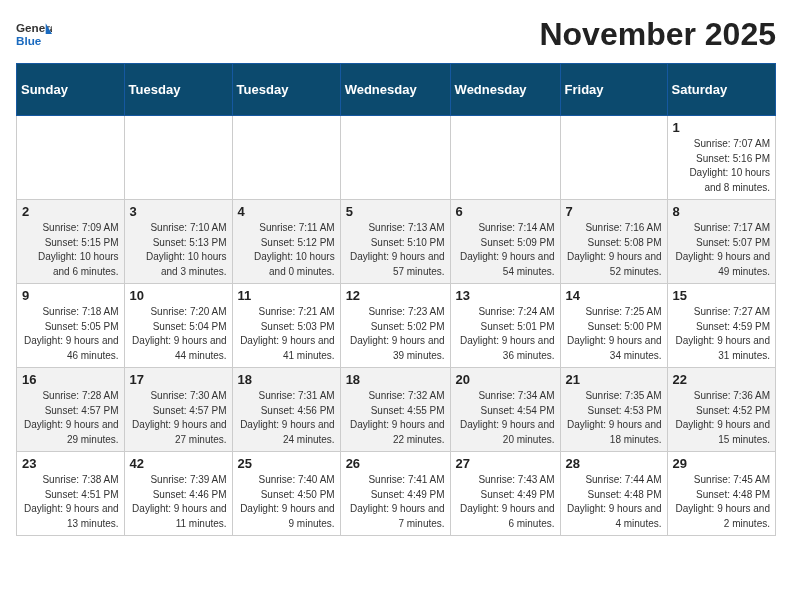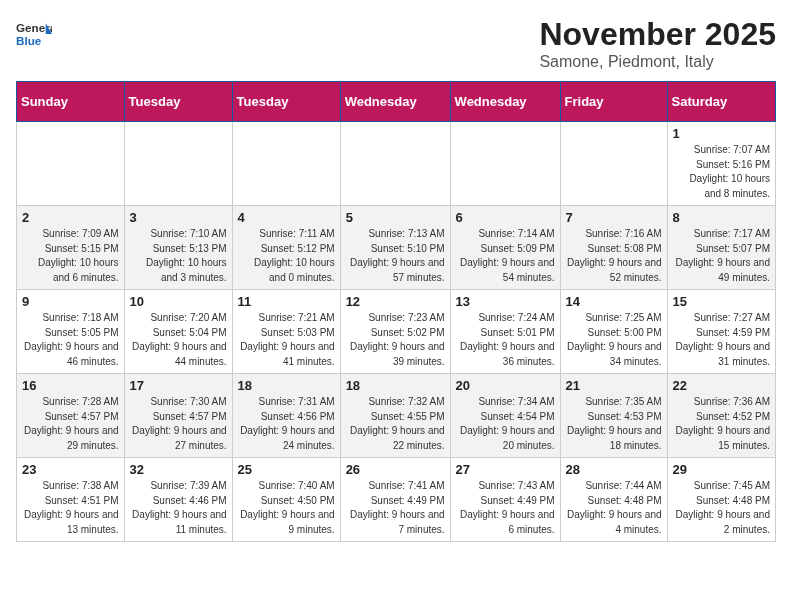--- a/index.html
+++ b/index.html
@@ -19,42 +19,43 @@
     .logo {
       display: flex;
       align-items: center;
       gap: 4px;
     }
     .logo-icon {
       width: 36px;
       height: 36px;
     }
     .title-block {
+      text-align: right;
     }
     .title-block h1 {
       font-size: 32px;
       font-weight: bold;
       color: #222;
     }
     .title-block h2 {
       font-size: 16px;
       color: #555;
       font-weight: normal;
     }
     .calendar {
       width: 100%;
       border-collapse: collapse;
       border: 1px solid #ccc;
     }
     .calendar thead tr th {
-      background: #be185d;
+      background: #0c4a6e;
       color: #fff;
       font-size: 13px;
       font-weight: bold;
-      padding: 12px 4px;
+      padding: 18px 4px;
       border: 1px solid #1558a0;
       text-align: left;
     }
     .calendar tbody tr td {
       vertical-align: top;
       border: 1px solid #ccc;
       padding: 4px 5px;
       width: 113px;
       min-height: 80px;
       font-size: 10.5px;
@@ -88,21 +89,20 @@
 <div class="header">
   <div class="logo">
     <svg class="logo-icon" viewBox="0 0 40 40" xmlns="http://www.w3.org/2000/svg">
       <text x="0" y="18" font-size="13" font-family="Arial" font-weight="bold" fill="#333">General</text>
       <text x="0" y="32" font-size="13" font-family="Arial" font-weight="bold" fill="#1a6abf">Blue</text>
       <polygon points="33,8 40,20 33,20" fill="#1a6abf"></polygon>
     </svg>
   </div>
   <div class="title-block">
     <h1>November 2025</h1>
-    <h2>Samone, Piedmont, Italy</h2>
   </div>
 </div>
 
 <table class="calendar">
   <thead>
     <tr>
     <th>Sunday</th>
         <th>Tuesday</th>
         <th>Tuesday</th>
         <th>Wednesday</th>
@@ -259,21 +259,21 @@
         </td>
       </tr>
       <tr class="row-white">
         <td>
           <div class="day-number">23</div>
           <div class="day-info">Sunrise: 7:38 AM
 Sunset: 4:51 PM
 Daylight: 9 hours and 13 minutes.</div>
         </td>
         <td>
-          <div class="day-number">32</div>
+          <div class="day-number">42</div>
           <div class="day-info">Sunrise: 7:39 AM
 Sunset: 4:46 PM
 Daylight: 9 hours and 11 minutes.</div>
         </td>
         <td>
           <div class="day-number">25</div>
           <div class="day-info">Sunrise: 7:40 AM
 Sunset: 4:50 PM
 Daylight: 9 hours and 9 minutes.</div>
         </td>

